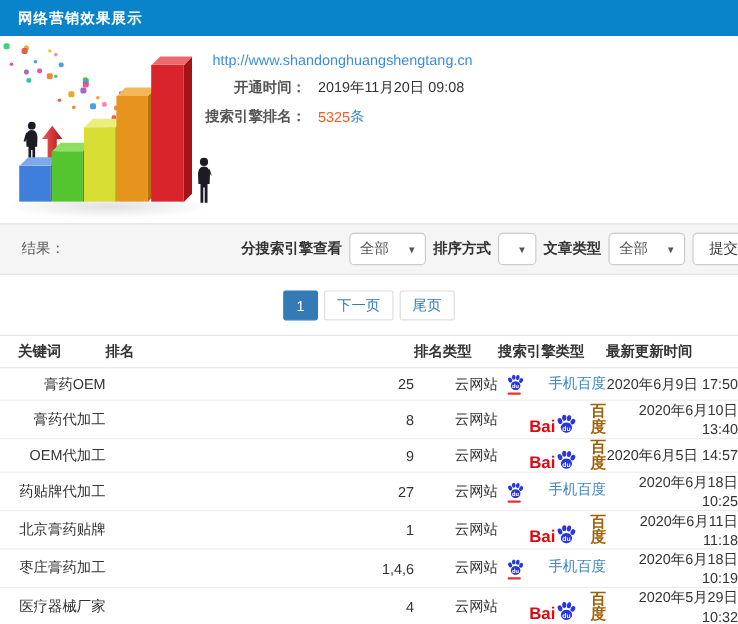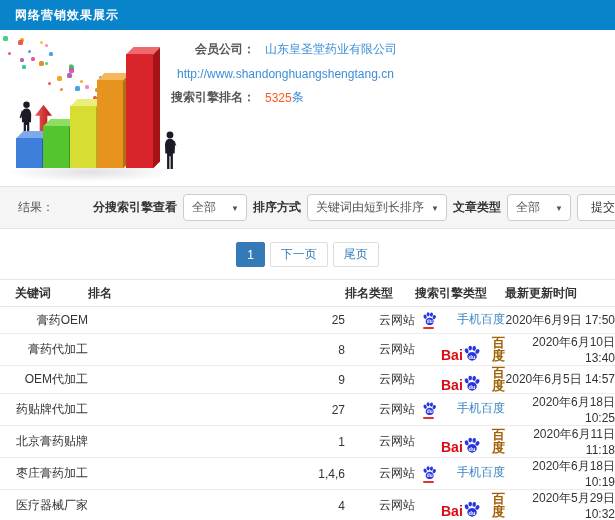--- a/index.html
+++ b/index.html
@@ -123,45 +123,44 @@
       </div><div class="bar" style="left: 95px; width: 26px; height: 88px; background: rgb(231, 148, 31);">
         <i class="bar-top" style="background:#f4b75c"></i>
         <i class="bar-side" style="background:#b56f12"></i>
       </div><div class="bar" style="left: 124px; width: 27px; height: 114px; background: rgb(216, 36, 42);">
         <i class="bar-top" style="background:#ec6a6e"></i>
         <i class="bar-side" style="background:#a31318"></i>
       </div></div>
 
   <div class="info-list">
     <div class="info-row">
-      <span class="info-label">会员公司：</span>
-      <a class="info-value link">山东皇圣堂药业有限公司</a>
+      <a class="info-value link">http://www.shandonghuangshengtang.cn</a>
     </div>
     <div class="info-row">
-      <a class="info-value link">http://www.shandonghuangshengtang.cn</a>
+      <span class="info-label">开通时间：</span>
+      <span class="info-value">2019年11月20日 09:08</span>
     </div>
     <div class="info-row">
       <span class="info-label">搜索引擎排名：</span>
       <span class="count-num">5325</span>
       <span class="count-suffix">条</span>
     </div>
   </div>
 </div>
 
 <div class="filter-bar">
   <span class="result-label">结果：</span>
   <div class="filter-controls">
     <span class="filter-label">分搜索引擎查看</span>
     <div class="select-box" style="min-width:64px">
       <span>全部</span>
       <span class="caret">▼</span>
     </div>
     <span class="filter-label">排序方式</span>
     <div class="select-box">
-      <span>关键词由短到长排序</span>
       <span class="caret">▼</span>
     </div>
     <span class="filter-label">文章类型</span>
     <div class="select-box" style="min-width:64px">
       <span>全部</span>
       <span class="caret">▼</span>
     </div>
     <button class="submit-btn">提交</button>
   </div>
 </div>

